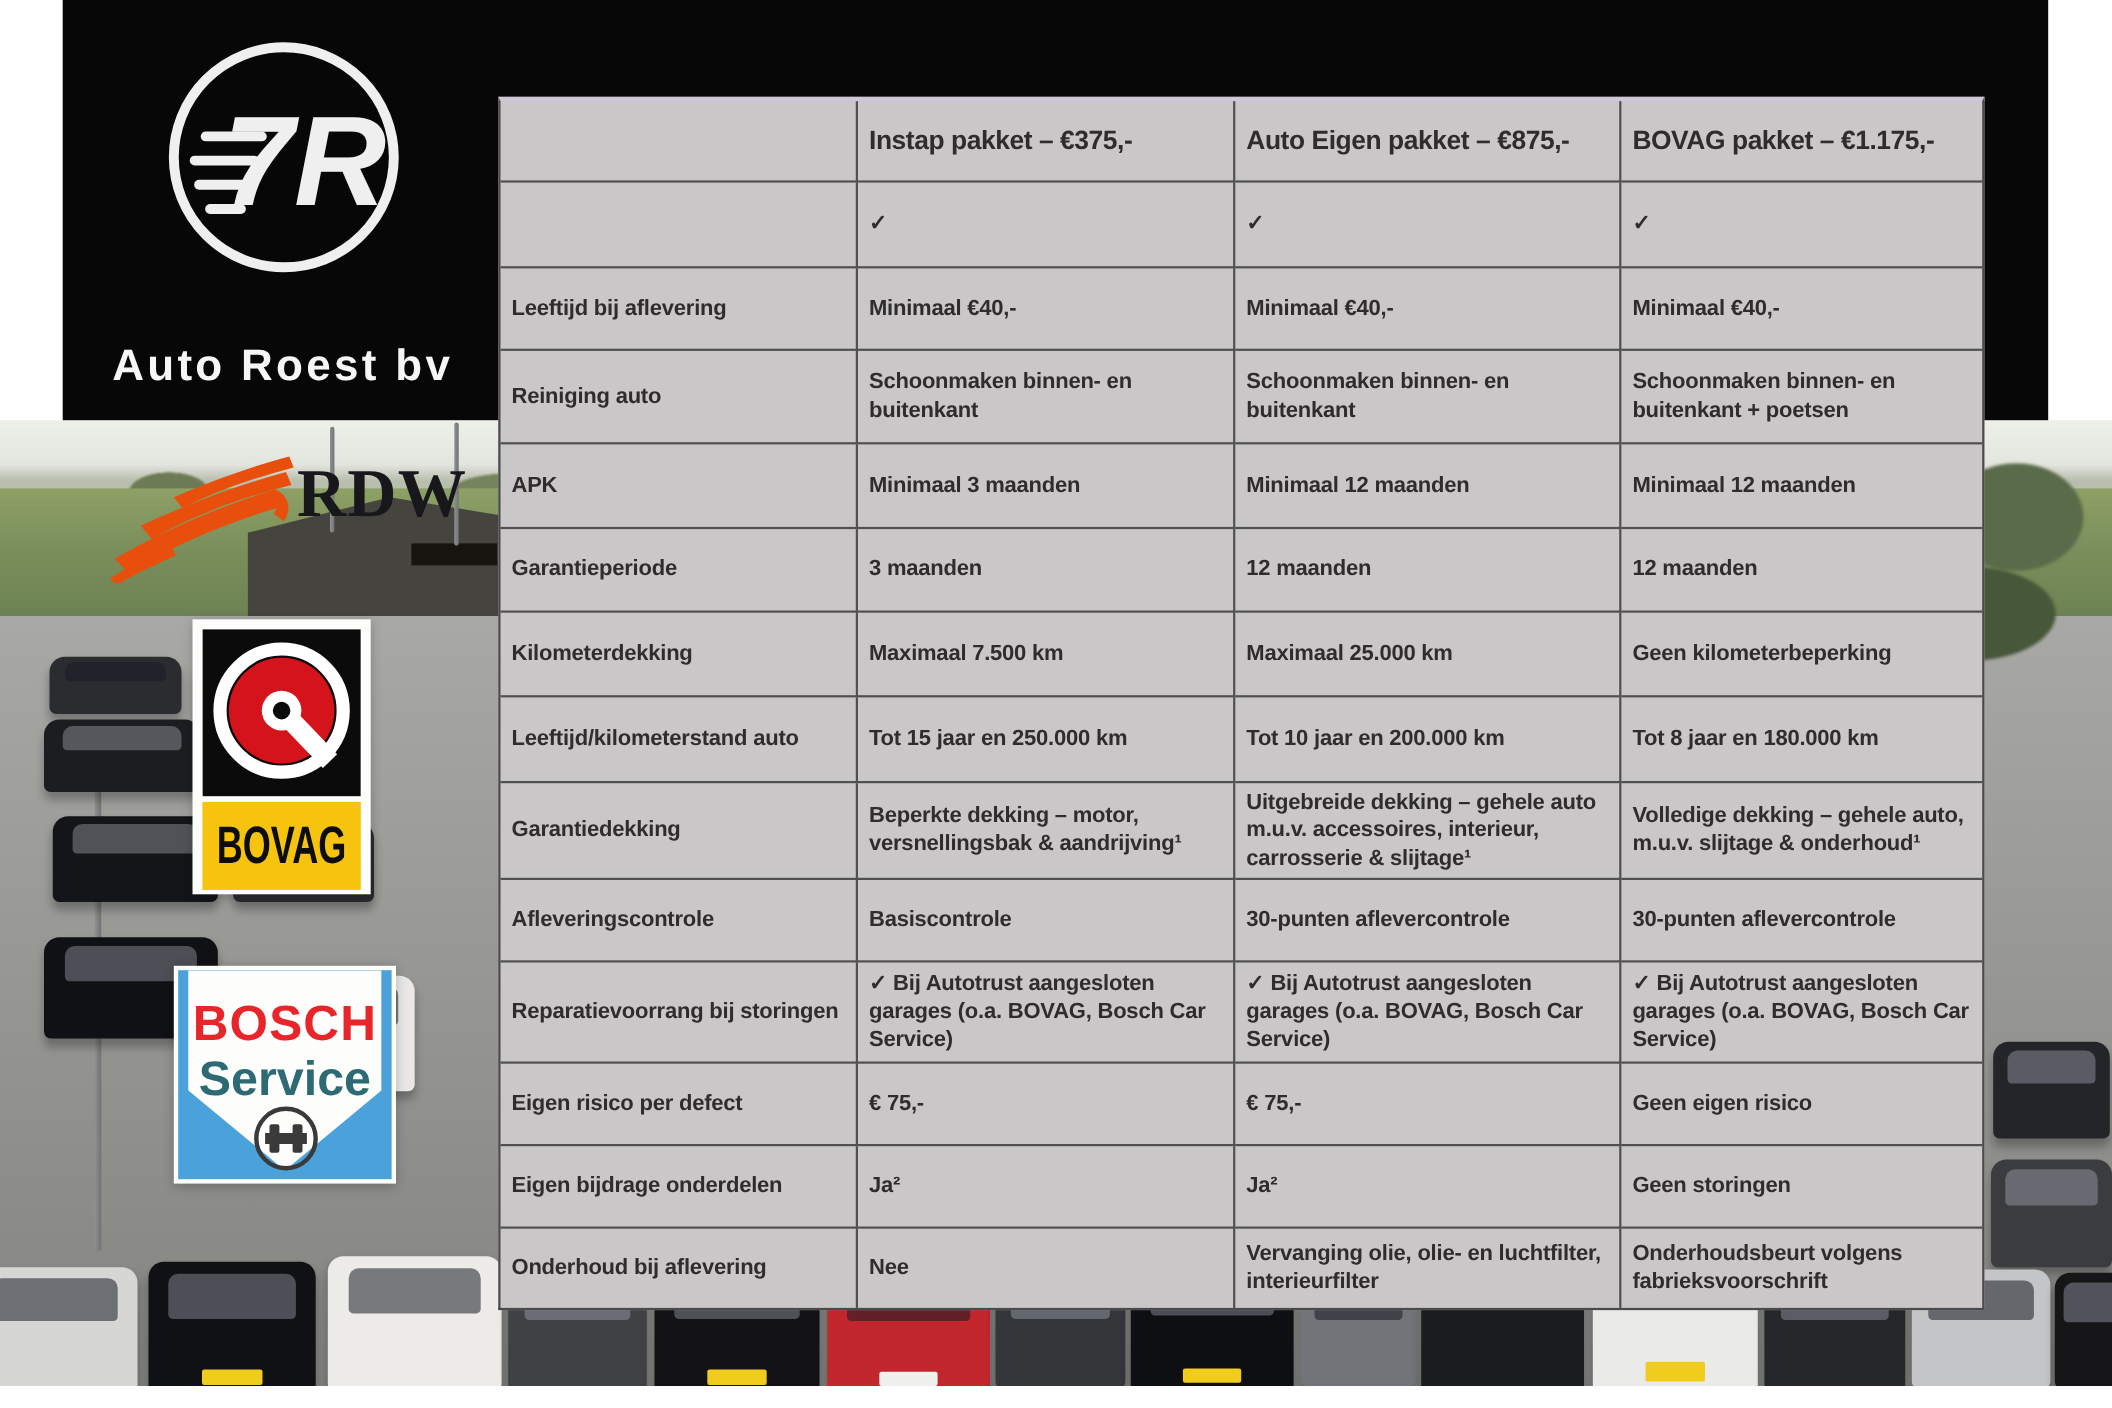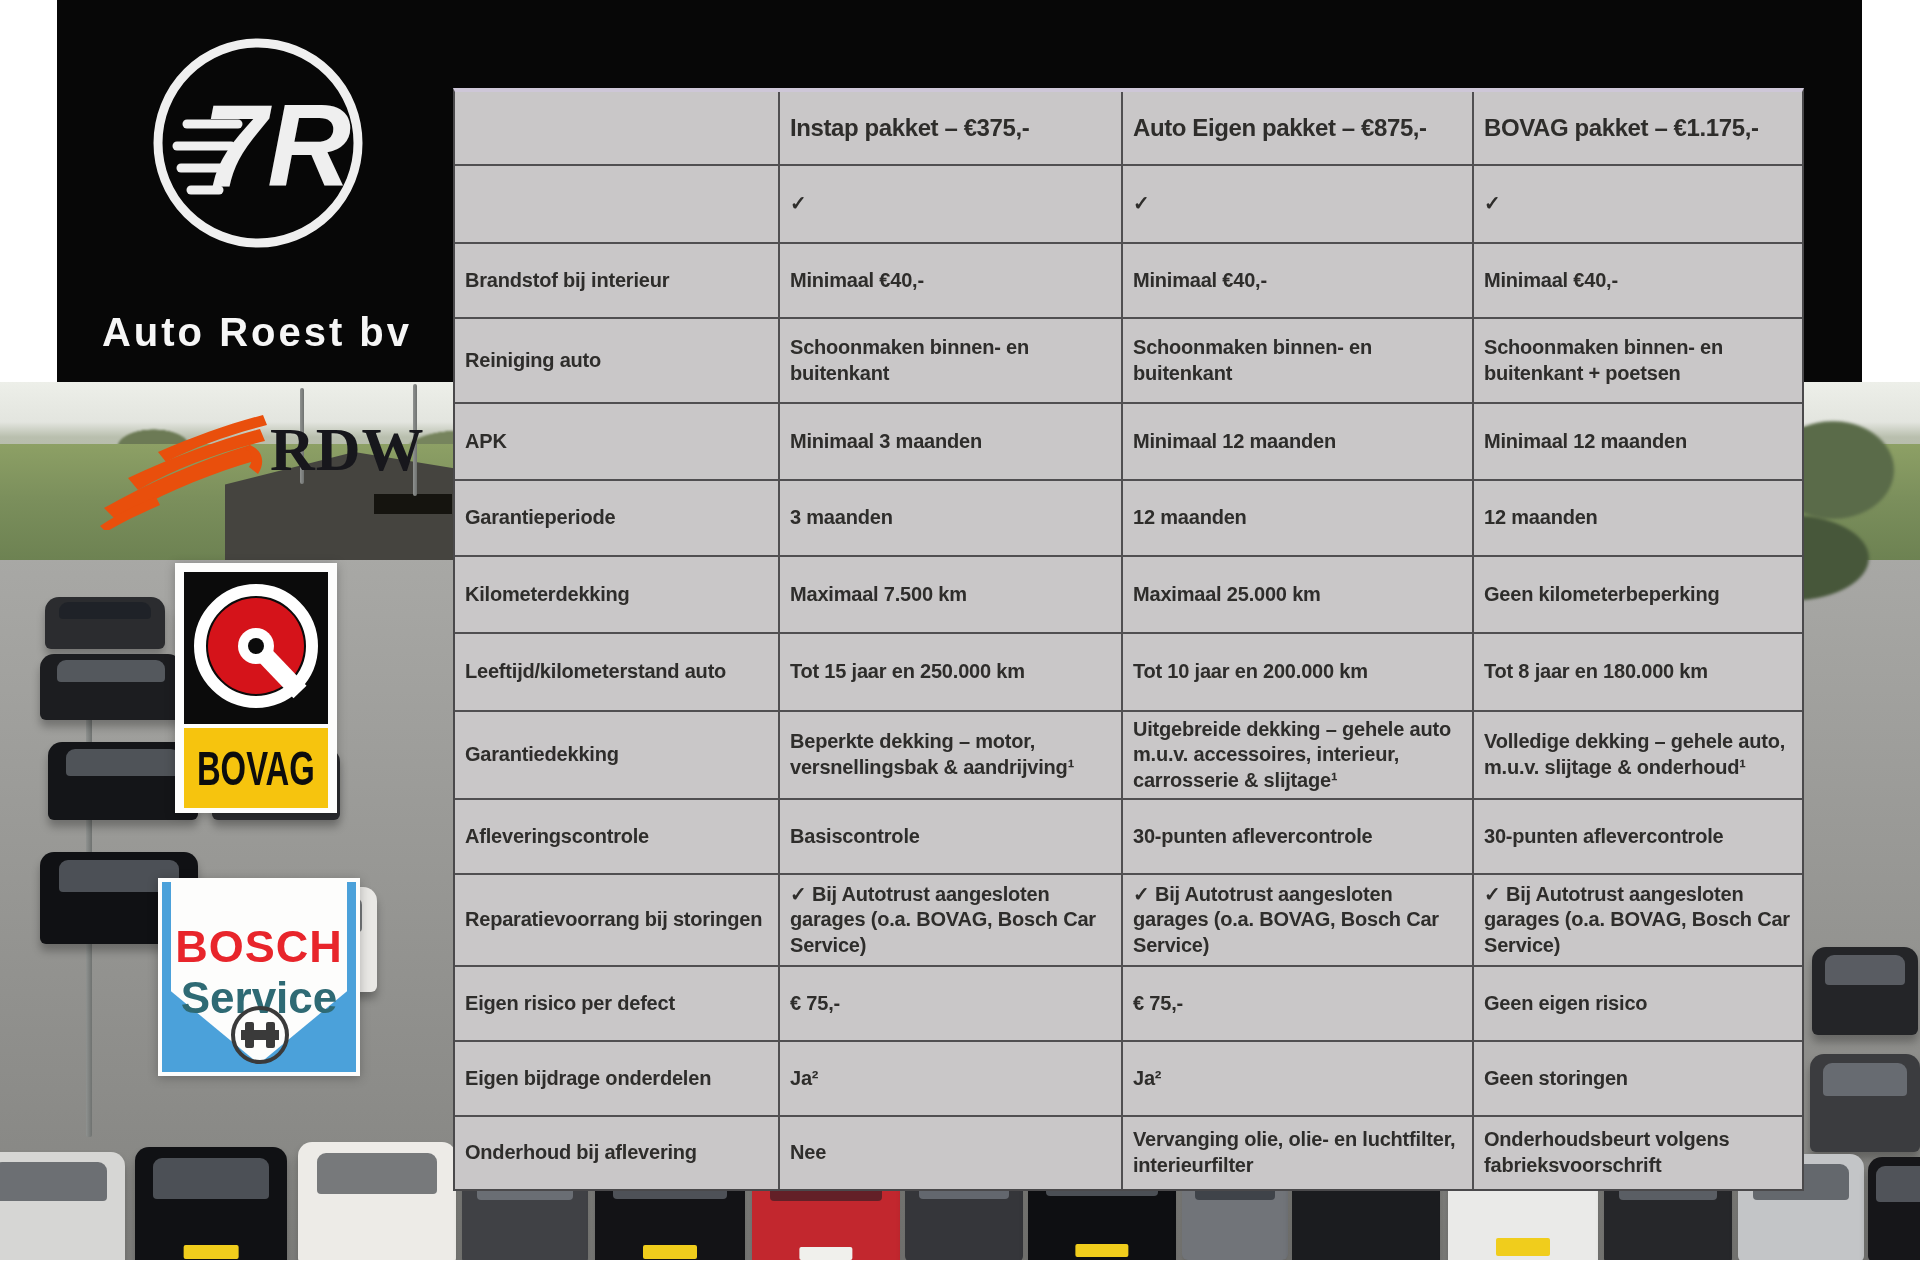--- a/index.html
+++ b/index.html
@@ -52,21 +52,21 @@
               font-weight:bold;font-size:62px;color:#17171c;letter-spacing:1px;}
   .bovag{position:absolute;left:175px;top:563px;width:162px;height:250px;background:#fdfdfc;
          padding:9px;box-sizing:border-box;box-shadow:0 2px 10px rgba(0,0,0,.25);}
   .bovag-bottom{width:144px;height:80px;background:#f6c40e;display:flex;align-items:center;justify-content:center;}
   .bovag-bottom span{font-size:40px;font-weight:800;color:#0d0d0d;transform:scale(.82,1.2);letter-spacing:0;}
   .bosch{position:absolute;left:158px;top:878px;width:202px;height:198px;background:#fdfdfc;
          padding:4px;box-sizing:border-box;box-shadow:0 2px 10px rgba(0,0,0,.25);}
   .bosch-blue{position:relative;width:194px;height:190px;background:#4ba1da;}
   .bosch-shield{position:absolute;left:9px;top:0;width:176px;height:182px;background:#fdfdfc;
                 clip-path:polygon(0 0,100% 0,100% 60%,50% 100%,0 60%);}
-  .bosch-word{position:absolute;left:0;width:194px;text-align:center;font-weight:800;margin-top:17px;}
+  .bosch-word{position:absolute;left:0;width:194px;text-align:center;font-weight:800;}
   .bosch-word.b1{top:22px;font-size:45px;color:#e8252b;letter-spacing:1px;}
   .bosch-word.b2{top:74px;font-size:44px;color:#2e6a74;letter-spacing:0;}
   .bosch-sym{position:absolute;left:67px;top:122px;}
 
   
   .pkg-table{position:absolute;left:453px;top:88px;width:1347px;display:grid;
              grid-template-columns:325px 343px 351px 328px;
              grid-template-rows:74px 78px 75px 85px 77px 76px 77px 78px 88px 75px 92px 75px 75px 72px;
              background:#c9c7c8;border:2px solid #4a494b;border-top:4px solid #cec7d8;
              box-sizing:content-box;z-index:5;}
@@ -231,21 +231,21 @@
     <div class="pc hd"></div>
     <div class="pc hd">Instap pakket – €375,-</div>
     <div class="pc hd">Auto Eigen pakket – €875,-</div>
     <div class="pc hd">BOVAG pakket – €1.175,-</div>
 
     <div class="pc"></div>
     <div class="pc">✓</div>
     <div class="pc">✓</div>
     <div class="pc">✓</div>
 
-    <div class="pc">Brandstof bij interieur</div>
+    <div class="pc">Leeftijd bij aflevering</div>
     <div class="pc">Minimaal €40,-</div>
     <div class="pc">Minimaal €40,-</div>
     <div class="pc">Minimaal €40,-</div>
 
     <div class="pc">Reiniging auto</div>
     <div class="pc">Schoonmaken binnen- en buitenkant</div>
     <div class="pc">Schoonmaken binnen- en buitenkant</div>
     <div class="pc">Schoonmaken binnen- en buitenkant + poetsen</div>
 
     <div class="pc">APK</div>

